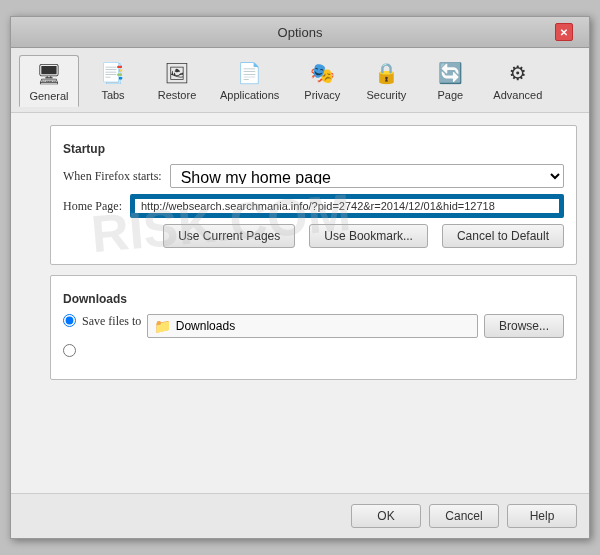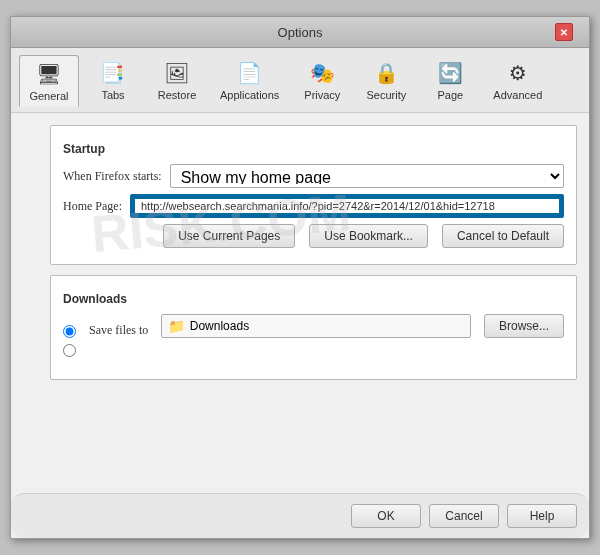--- a/index.html
+++ b/index.html
@@ -147,22 +147,22 @@
       border: 1px solid #aaa;
       background: linear-gradient(to bottom, #f5f5f5, #e0e0e0);
       border-radius: 3px;
       cursor: pointer;
       font-size: 12px;
       color: #333;
       white-space: nowrap;
     }
     .radio-row {
       display: flex;
-      align-items: flex-end;
-      gap: 13px;
+      align-items: flex-start;
+      gap: 6px;
       margin-bottom: 6px;
     }
     .radio-row input[type=radio] {
       cursor: pointer;
     }
     .downloads-path {
       display: flex;
       align-items: center;
       flex: 1;
       border: 1px solid #aaa;
@@ -190,21 +190,20 @@
       position: relative;
       overflow: hidden;
     }
     .footer {
       padding: 10px 12px;
       display: flex;
       justify-content: flex-end;
       gap: 8px;
       border-top: 1px solid #ccc;
       background: #e8e8e8;
-      border-radius: 14px;
     }
     .footer .btn {
       min-width: 70px;
       text-align: center;
     }
   </style>
 </head>
 <body>
 
 <div class="window">

